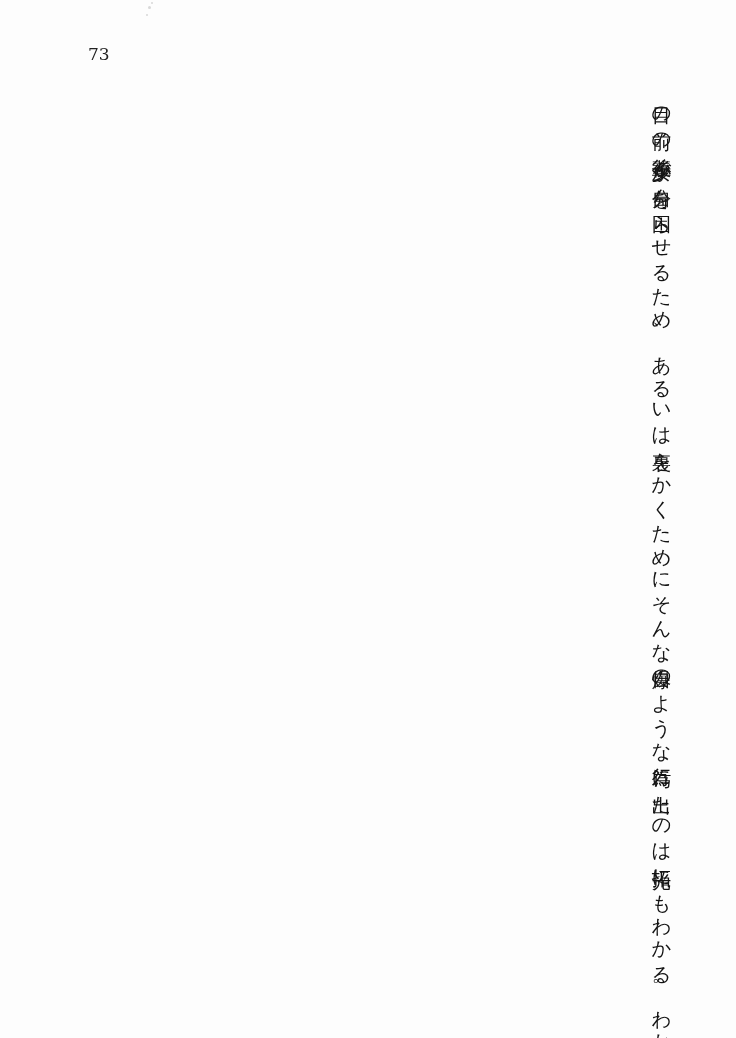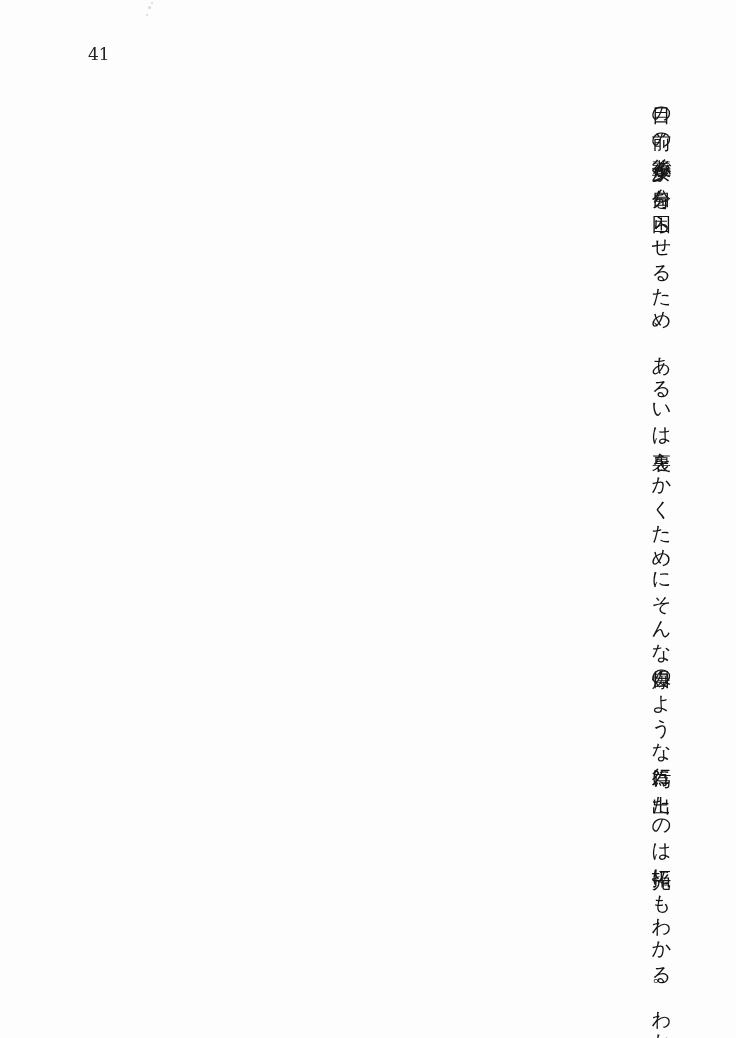--- a/index.html
+++ b/index.html
@@ -66,21 +66,21 @@
 </style>
 </head>
 <body>
 
 <div class="page">
 
   <span class="speckle sp1"></span>
   <span class="speckle sp2"></span>
   <span class="speckle sp3"></span>
 
-  <div class="page-number">41</div>
+  <div class="page-number">73</div>
 
   <div class="text-block">
     <span class="line">目の前の後輩少女が自分を困らせるため、あるいは裏をかくためにそんな自爆のよ</span>
     <span class="line">うな行為に出たのは拓光にもわかる。わかるが、</span>
 
   </div>
 
 </div>
 
 </body></html>

